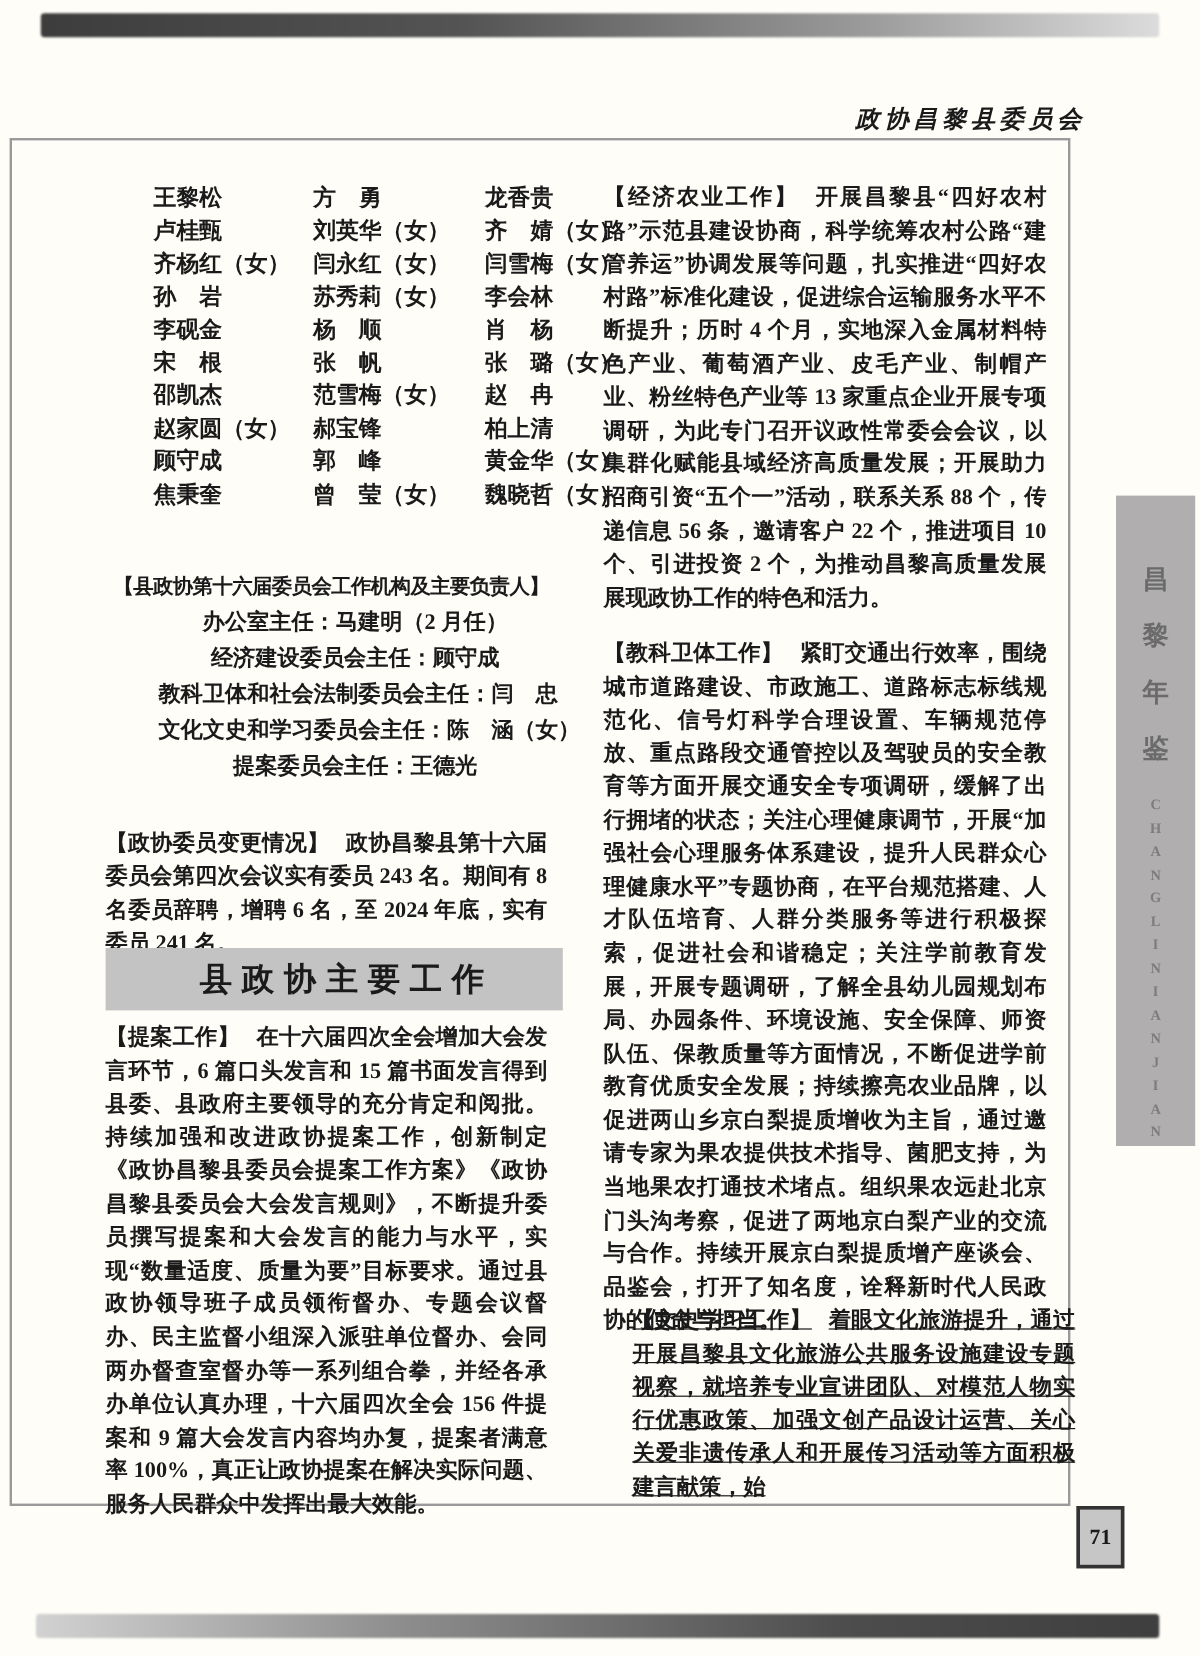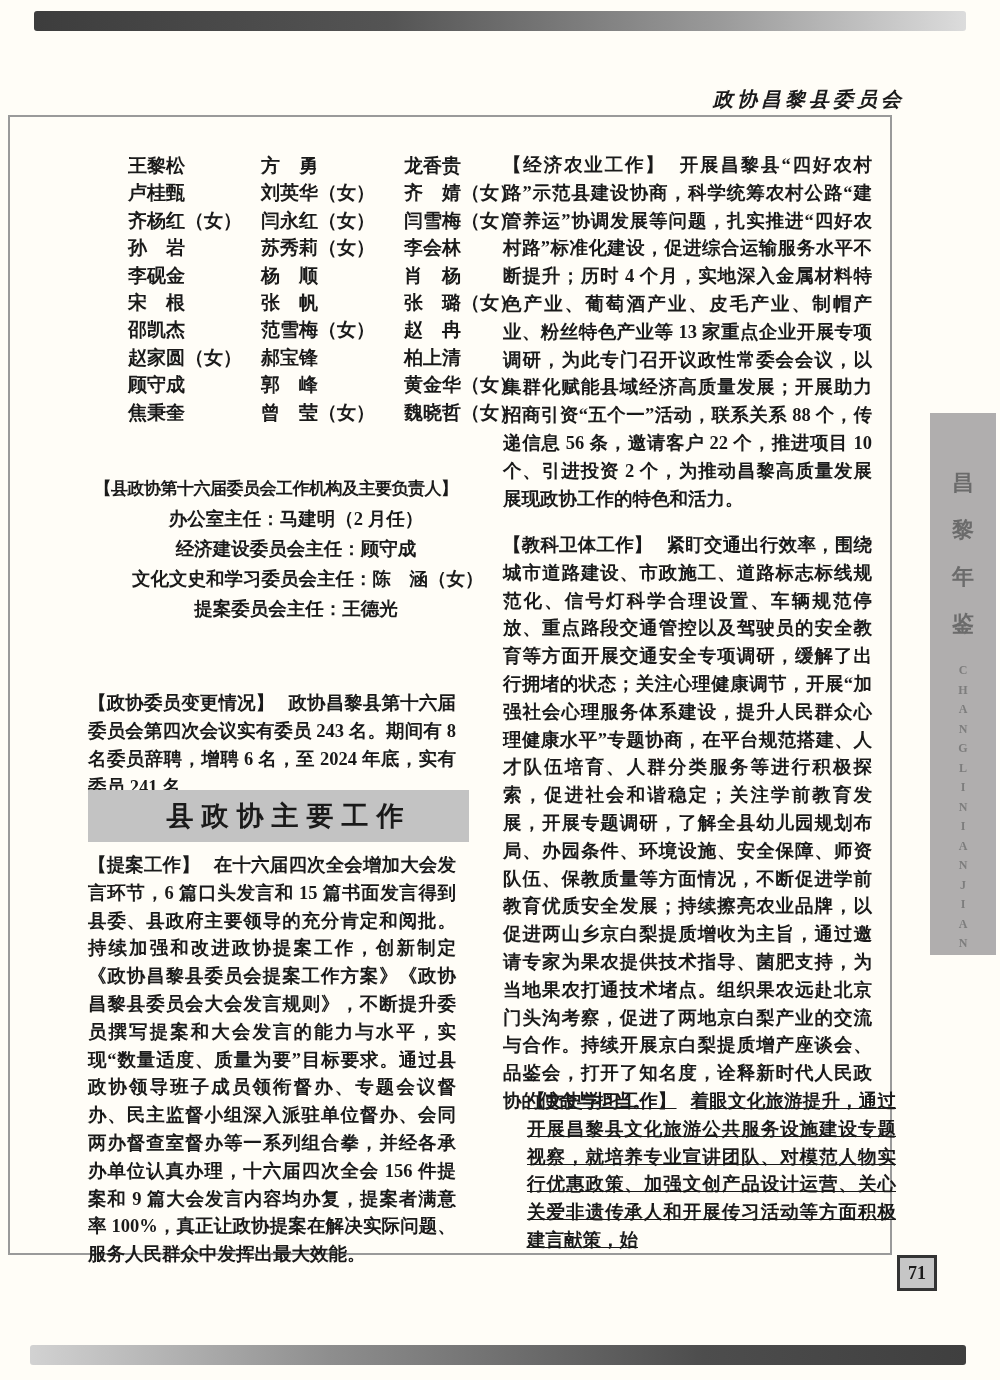--- a/index.html
+++ b/index.html
@@ -46,21 +46,21 @@
   .col-par{font-size:18.5px;font-weight:bold;line-height:27.8px;text-align:justify;margin:0;}
   
   .side-tab{position:absolute;left:930px;top:413px;width:66px;height:542px;
     background:#b0aeae;display:flex;flex-direction:column;align-items:center;}
   .side-cn{margin-top:46px;}
   .side-cn div{font-size:22px;font-weight:bold;color:#6b6b6b;line-height:47px;text-align:center;}
   .side-en{margin-top:14px;}
   .side-en div{font-size:12px;font-weight:bold;color:#7d7d7d;line-height:19.5px;text-align:center;
     font-family:"Liberation Serif","DejaVu Serif",serif;}
   
-  .page-num{position:absolute;left:897px;top:1255px;width:40px;height:36px;
+  .page-num{position:absolute;left:897px;top:1255px;width:40px;height:52px;
     background:#c6c6c6;border:3px solid #333;box-sizing:border-box;
     display:flex;align-items:center;justify-content:center;
     font-size:18px;font-weight:bold;}
 </style>
 </head>
 <body>
 
 <div class="shadow-bar shadow-top"></div>
 <div class="shadow-bar shadow-bottom"></div>
 
@@ -119,20 +119,21 @@
       <span>曾　莹（女）</span>
       <span>魏晓哲（女）</span>
     </div>
   </div>
 
 <div class="org-block">
   <div class="org-head">【县政协第十六届委员会工作机构及主要负责人】</div>
   <div id="org-items">
       <div class="org-item">办公室主任：马建明（2 月任）</div>
       <div class="org-item">经济建设委员会主任：顾守成</div>
+      <div class="org-item">教科卫体和社会法制委员会主任：闫　忠</div>
       <div class="org-item">文化文史和学习委员会主任：陈　涵（女）</div>
       <div class="org-item">提案委员会主任：王德光</div>
     </div>
 </div>
 
 <div class="change-block">
   <p><span class="sec-head">【政协委员变更情况】</span><span>政协昌黎县第十六届委员会第四次会议实有委员 243 名。期间有 8 名委员辞聘，增聘 6 名，至 2024 年底，实有委员 241 名。</span></p>
 </div>
 
 <div class="banner">县政协主要工作</div>

